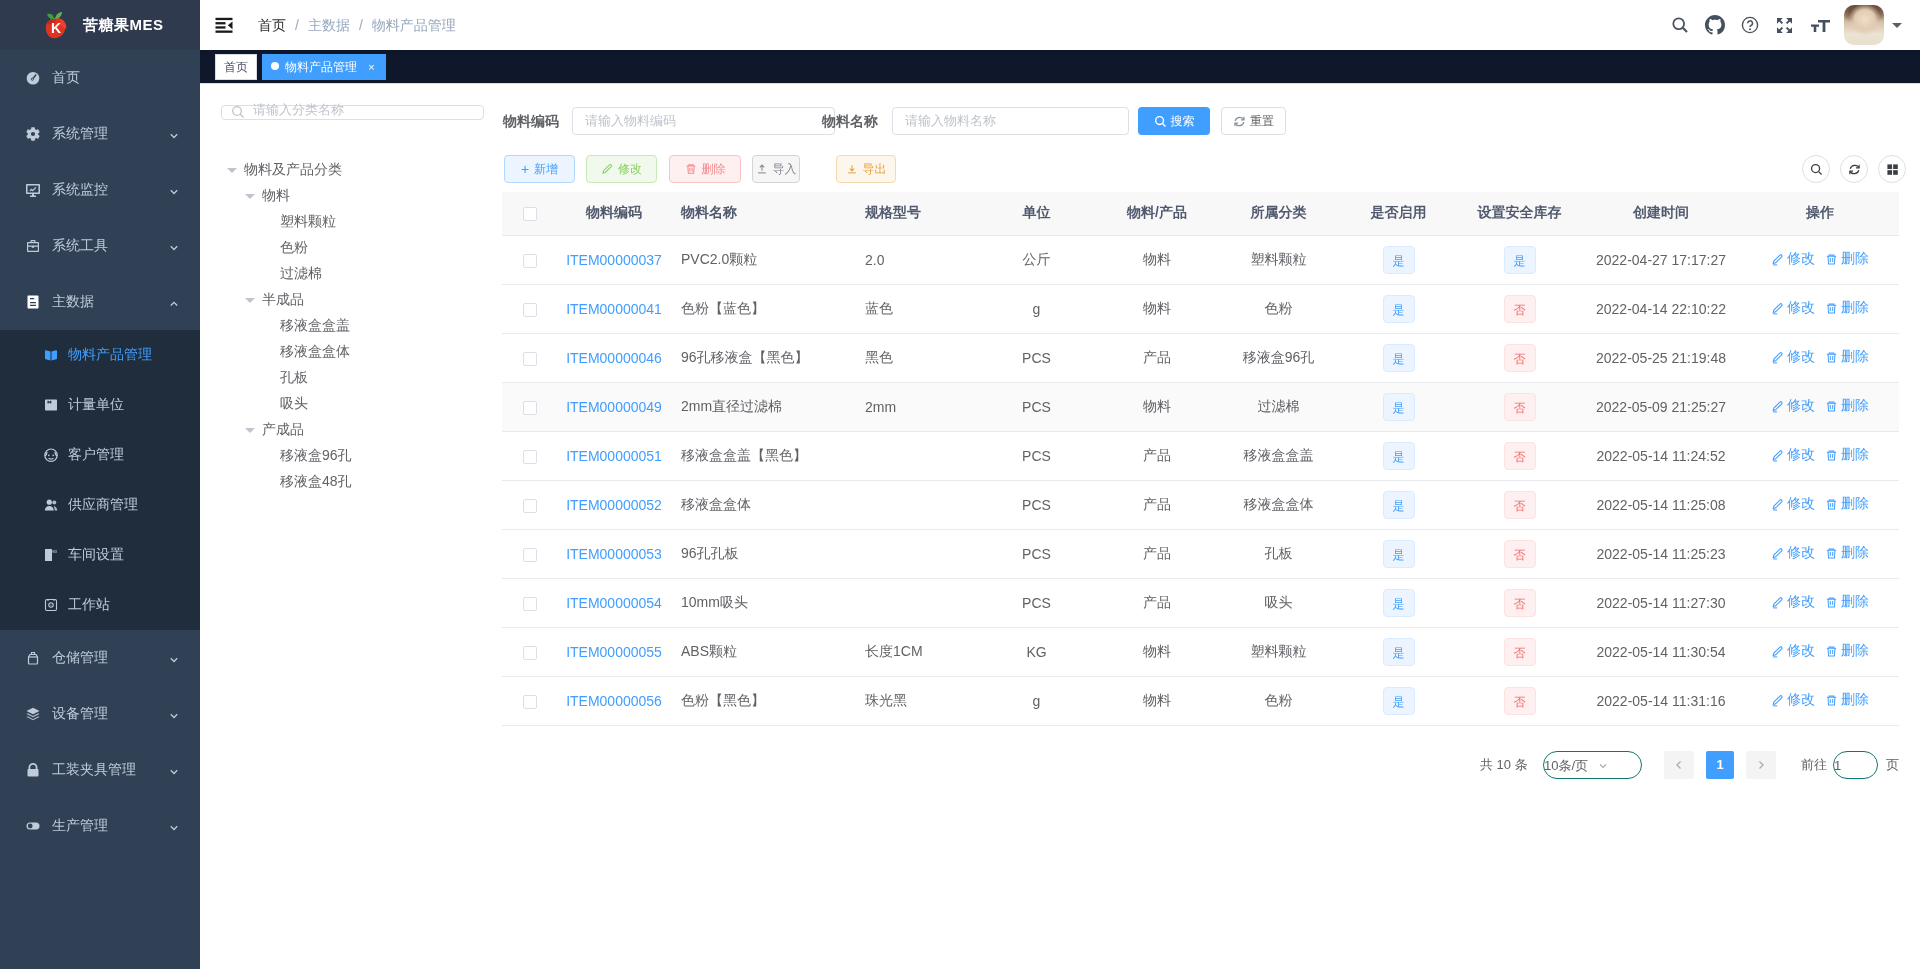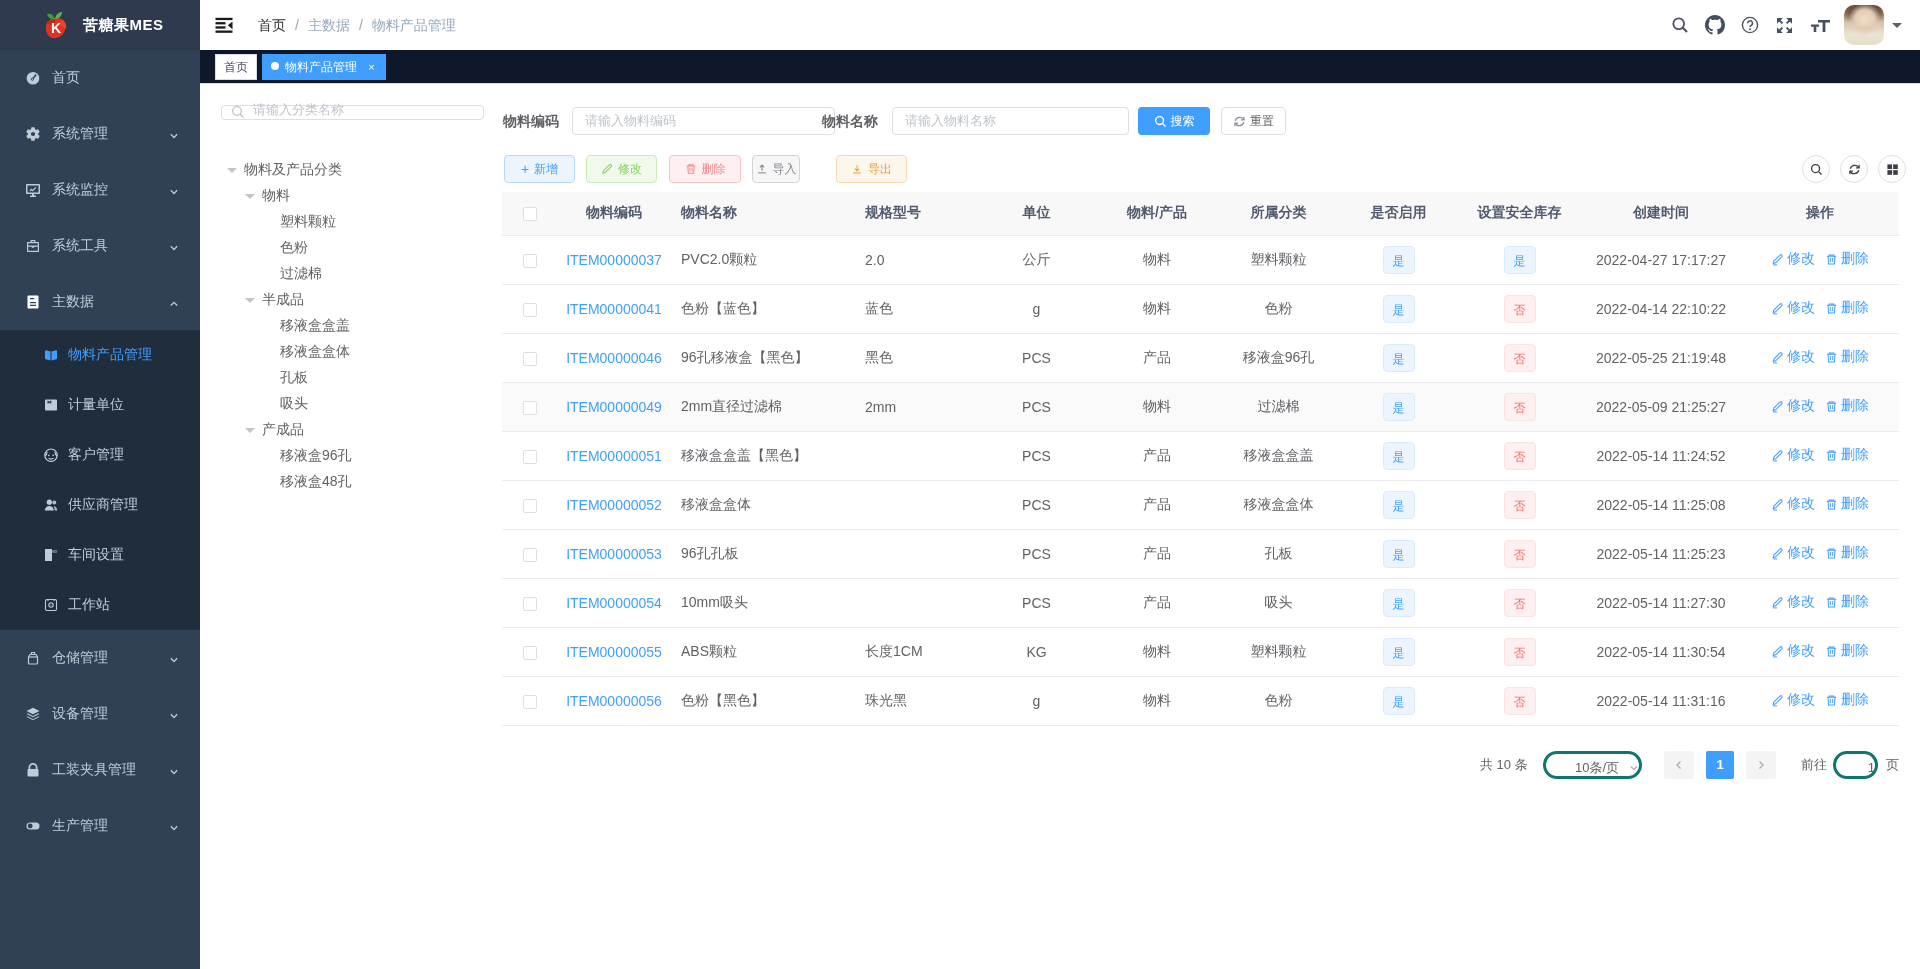--- a/index.html
+++ b/index.html
@@ -65,21 +65,21 @@
 td.l, th.l { text-align:left; padding-left:10px; }
 tr.hov td { background:#fafafa; }
 .link { color:#409eff; }
 .cb { display:inline-block; width:14px; height:14px; border:1px solid #dcdfe6; border-radius:2px; background:#fff; vertical-align:middle; }
 .tagy { display:inline-block; width:32px; height:28px; line-height:28px; border-radius:4px; font-size:12px; background:#ecf5ff; border:1px solid #d9ecff; color:#409eff; }
 .tagn { background:#fef0f0; border-color:#fde2e2; color:#f56c6c; }
 .op { color:#409eff; font-size:14px; display:inline-flex; align-items:center; }
 
 .pag { position:absolute; top:667px; left:0; width:1700px; height:28px; font-size:13px; color:#606266; }
 .pag > div { position:absolute; top:0; height:28px; line-height:28px; }
-.psel { border:3px solid #0f766e; border-radius:14px; text-align:right; }
+.psel { border:1px solid #0f766e; border-radius:14px; text-align:left; }
 .pbtn { background:#f4f4f5; border-radius:2px; text-align:center; color:#a8abb2; }
 .pbtn.on { background:#409eff; color:#fff; font-weight:700; }
 .circ { position:absolute; top:71px; width:28px; height:28px; border:1px solid #dcdfe6; border-radius:50%; display:flex; align-items:center; justify-content:center; }
 </style>
 </head>
 <body>
 <div class="sidebar">
   <div class="logo">
     <svg width="30" height="32" viewBox="0 0 30 32">
       <path d="M14 9 C8 10 4 14 5 21 C6 27 10 30 15 29 C21 28 25 23 24 17 C23 11 19 8 14 9 Z" fill="#e23222"></path>
@@ -305,21 +305,21 @@
           <g fill="none" stroke="#f48989" stroke-width="1.2">
             <path d="M2 3.5h10M4.5 3.5V2h5v1.5M3.3 3.5l.6 8.5h6.2l.6-8.5M5.7 5.5v4.5M8.3 5.5v4.5"></path>
           </g>
         </svg>删除</div>
     <div class="btn" style="left:552px;top:71px;width:48px;background:#f6f6f7;border:1px solid #d3d4d6;color:#82878e"><svg width="12" height="12" viewBox="0 0 14 14" style="margin-right:5px">
           <g fill="none" stroke="#82878e" stroke-width="1.2">
             <path d="M7 9V2.6M4.5 5 7 2.4 9.5 5"></path>
             <path d="M2.5 11.5h9"></path>
           </g>
         </svg>导入</div>
-    <div class="btn" style="left:636px;top:71px;width:71px;background:#fdf6ec;border:1px solid #f5dab1;color:#e6a23c"><svg width="12" height="12" viewBox="0 0 14 14" style="margin-right:5px">
+    <div class="btn" style="left:636px;top:71px;width:60px;background:#fdf6ec;border:1px solid #f5dab1;color:#e6a23c"><svg width="12" height="12" viewBox="0 0 14 14" style="margin-right:5px">
           <g fill="none" stroke="#e6a23c" stroke-width="1.2">
             <path d="M7 2.5V9M4.5 6.6 7 9.2 9.5 6.6"></path>
             <path d="M2.5 11.5h9"></path>
           </g>
         </svg>导出</div>
     <div class="circ" style="left:1602px">
         <svg width="13" height="13" viewBox="0 0 14 14">
           <circle cx="6" cy="6" r="4.3" fill="none" stroke="#3b3e44" stroke-width="1.4"></circle>
           <path d="M9.3 9.3 12.4 12.4" stroke="#3b3e44" stroke-width="1.4"></path>
         </svg>

